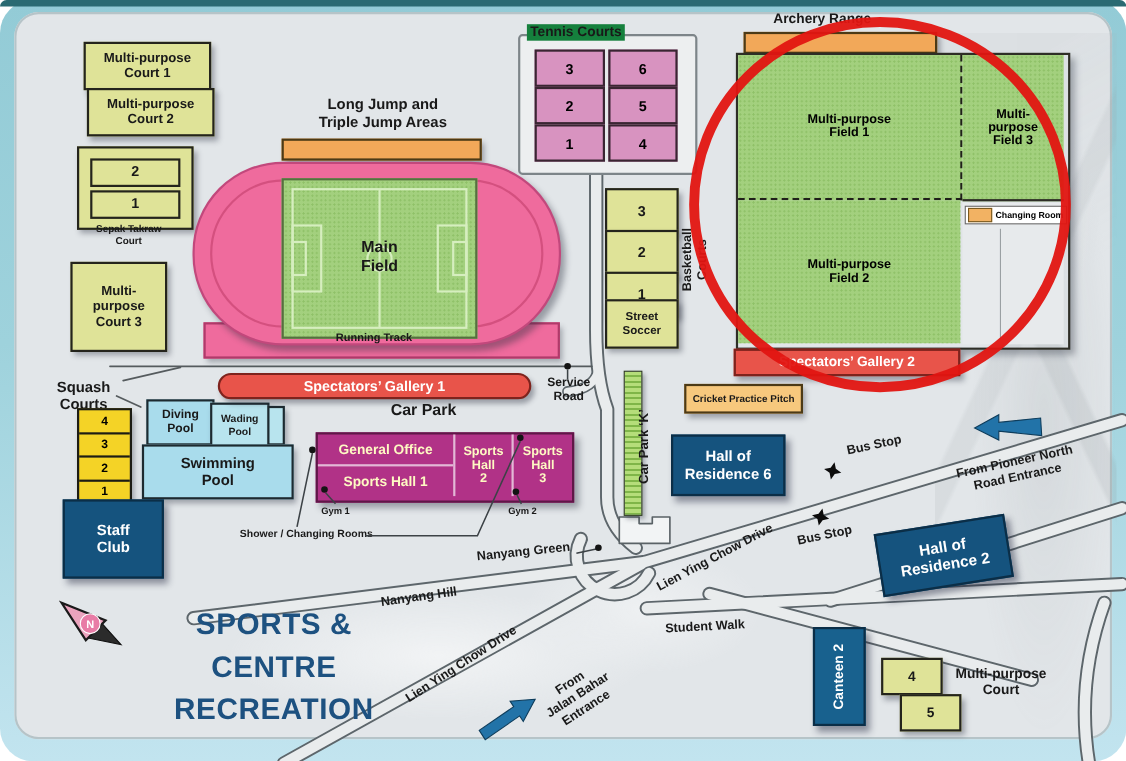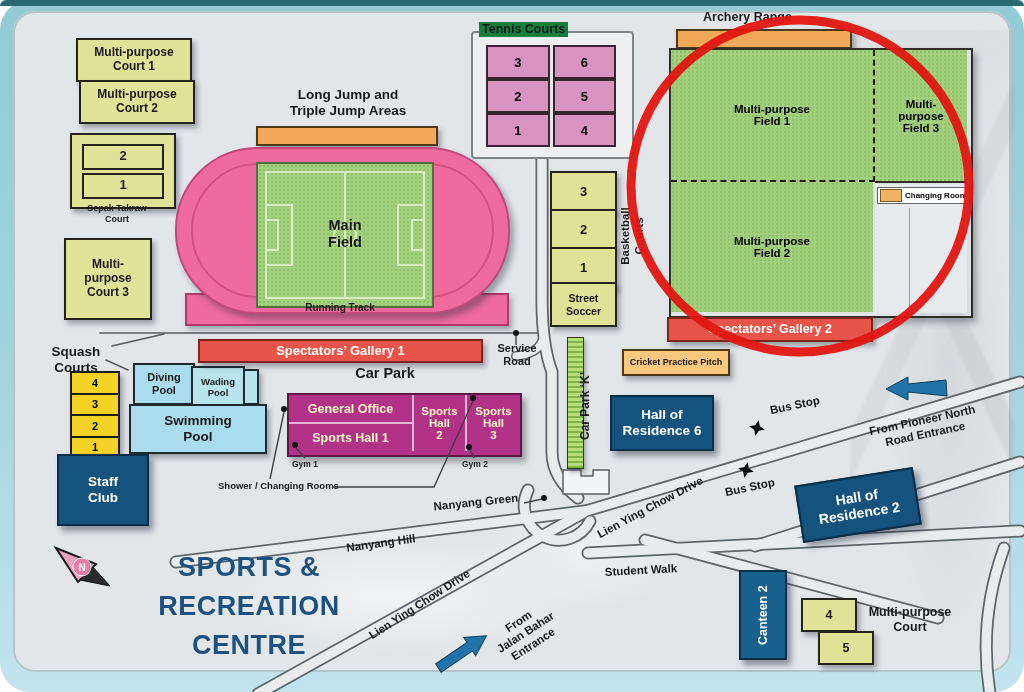--- a/index.html
+++ b/index.html
@@ -187,21 +187,21 @@
     </div>
   </div>
 
   <div class="box redbar" style="left:667px;top:317px;width:202px;height:21px;font-size:12.5px;"><span>Spectators’ Gallery 2</span></div>
 
   <div class="box" style="left:622px;top:349px;width:104px;height:23px;background:#f7c87d;border-color:#4c3a16;font-size:9px;"><span>Cricket Practice Pitch</span></div>
 
   <div class="box ygreen" style="left:550px;top:171px;width:63px;height:38px;font-size:13px;"><span>3</span></div>
   <div class="box ygreen" style="left:550px;top:209px;width:63px;height:38px;font-size:13px;"><span>2</span></div>
   <div class="box ygreen" style="left:550px;top:247px;width:63px;height:38px;font-size:13px;"><span>1</span></div>
-  <div class="box ygreen" style="left:550px;top:282px;width:63px;height:41px;font-size:10.5px;"><span>Street
+  <div class="box ygreen" style="left:550px;top:272px;width:63px;height:41px;font-size:10.5px;"><span>Street
 Soccer</span></div>
   <div class="lbl c rot" style="left:573px;top:220px;width:120px;height:32px;font-size:11.5px;transform:rotate(-90deg);">Basketball
 Courts</div>
 
   <div class="lbl c" style="left:36px;top:340px;width:80px;height:40px;font-size:13.5px;">Squash
 Courts</div>
   <div style="position:absolute;z-index:3;left:70px;top:371px;width:46px;height:84px;border:2px solid #1c1c14;box-shadow:3px 4px 5px rgba(40,45,60,.38);background:#f4d326;display:flex;flex-direction:column;">
     <div class="c" style="flex:1;border-bottom:2px solid #1c1c14;font-size:11px;font-weight:700;">
         <span>4</span>
       </div>
@@ -220,21 +220,21 @@
 Pool</span></div>
   <div class="box pool" style="left:191px;top:366px;width:50px;height:40px;font-size:9.5px;background:#b8e4ee;"><span>Wading
 Pool</span></div>
   <div class="box pool" style="left:243px;top:369px;width:12px;height:32px;background:#b8e4ee;"></div>
   <div class="box pool" style="left:129px;top:404px;width:134px;height:46px;font-size:13.5px;"><span>Swimming
 Pool</span></div>
 
   <div class="box blue" style="left:57px;top:454px;width:88px;height:68px;font-size:13.5px;"><span>Staff
 Club</span></div>
 
-  <div class="box redbar" style="left:198px;top:339px;width:281px;height:20px;font-size:13px;"><span>Spectators’ Gallery 1</span></div>
+  <div class="box redbar" style="left:198px;top:339px;width:281px;height:20px;font-size:13px;border-radius:12px;"><span>Spectators’ Gallery 1</span></div>
   <div class="lbl c" style="left:345px;top:364px;width:80px;height:20px;font-size:14.5px;">Car Park</div>
 
   <div class="magenta" style="position:absolute;z-index:3;left:287px;top:393px;width:231px;height:60px;border:2px solid #5f1747;box-shadow:4px 5px 6px rgba(40,45,60,.4);color:#fef9c3;font-weight:700;">
     <div style="position:absolute;left:123px;top:0;width:2px;height:56px;background:#e3b8d6;"></div>
     <div style="position:absolute;left:176px;top:0;width:2px;height:56px;background:#e3b8d6;"></div>
     <div style="position:absolute;left:0;top:27px;width:123px;height:2px;background:#e3b8d6;"></div>
     <div class="c" style="position:absolute;left:0;top:0;width:123px;height:27px;font-size:12.5px;">
         <span>General Office</span>
       </div>
     <div class="c" style="position:absolute;left:0;top:29px;width:123px;height:27px;font-size:12.5px;">
@@ -282,22 +282,22 @@
   <div class="box blue" style="left:739px;top:570px;width:44px;height:86px;background:#18618e;">
     <span class="rot" style="display:block;transform:rotate(-90deg);font-size:12.5px;white-space:nowrap;">Canteen 2</span>
   </div>
   <div class="box ygreen" style="left:801px;top:598px;width:52px;height:30px;font-size:12.5px;"><span>4</span></div>
   <div class="box ygreen" style="left:818px;top:631px;width:52px;height:30px;font-size:12.5px;"><span>5</span></div>
   <div class="lbl c" style="left:858px;top:602px;width:104px;height:36px;font-size:12.5px;">Multi-purpose
 Court</div>
 
   <div style="position:absolute;z-index:3;left:148px;top:548px;width:202px;text-align:center;color:#1d5180;font-weight:800;font-size:27px;line-height:39px;letter-spacing:.5px;">
     <div>SPORTS &amp;</div>
+    <div>CENTRE</div>
     <div>RECREATION</div>
-    <div>CENTRE</div>
   </div>
 
   <svg id="overlay" width="1024" height="692" viewBox="0 0 1024 692">
     <g stroke="#3c4246" stroke-width="1.4" fill="none">
       <path d="M270,479 L284,412"></path>
       <path d="M332,487 L434,487 L473,401"></path>
       <path d="M305,458 L296,448"></path>
       <path d="M474,458 L470,450"></path>
       <path d="M516,345 L516,336"></path>
       <path d="M524,503 L542,499"></path>

